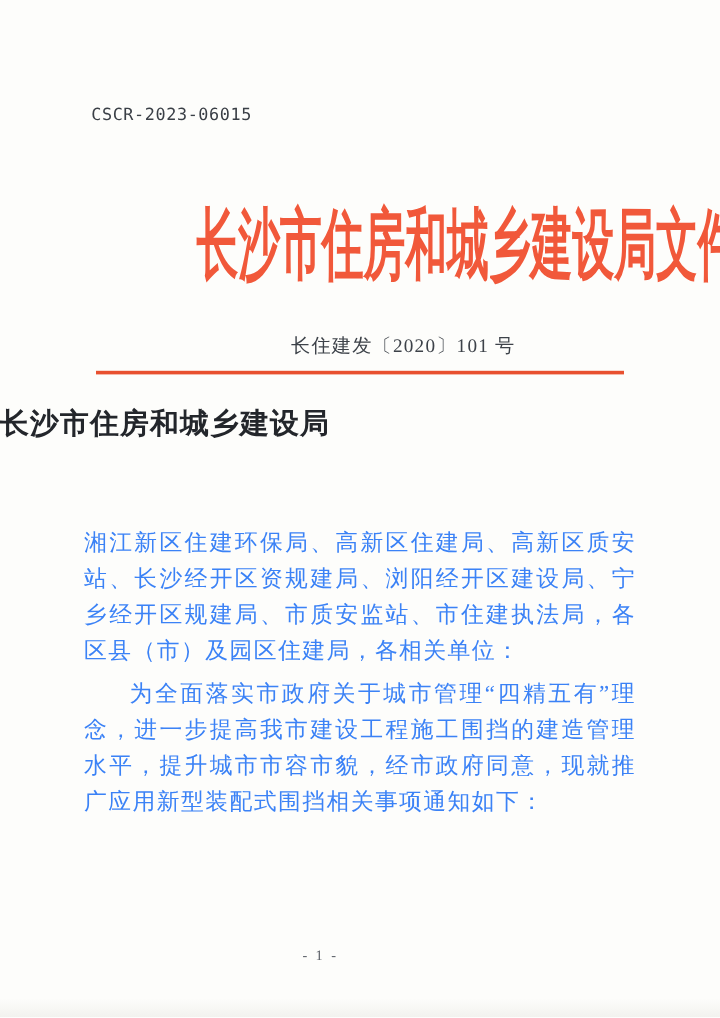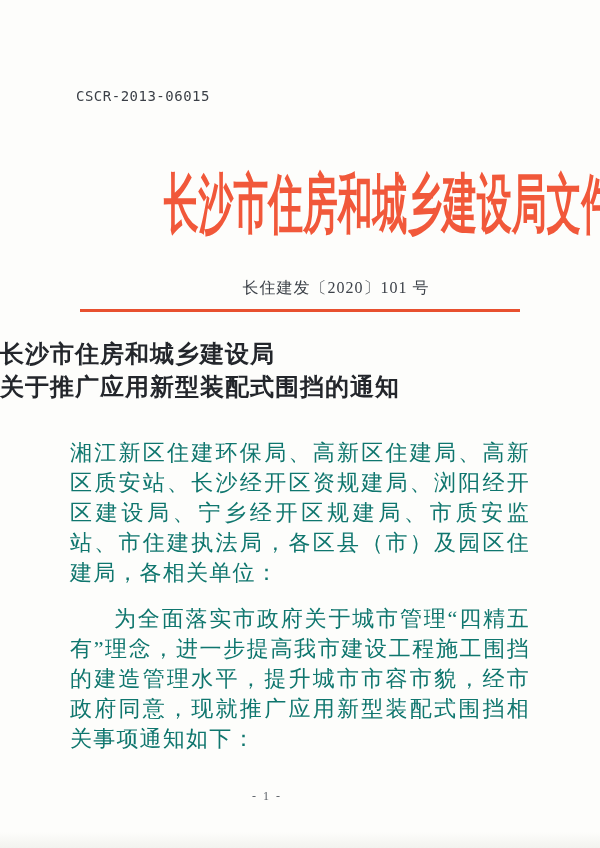--- a/index.html
+++ b/index.html
@@ -80,63 +80,62 @@
     font-weight: bold;
     line-height: 33px;
     letter-spacing: 1px;
     color: #23262b;
   }
   .body-text {
     position: absolute;
     top: 438px;
     left: 70px;
     width: 460px;
-    font-size: 22px;
+    font-size: 19px;
     line-height: 30px;
     letter-spacing: 1.2px;
     text-align: justify;
     text-justify: inter-character;
-    color: #0f766e;
+    color: #3b82f6;
   }
   .body-text p {
     margin: 0;
   }
   .body-text p.indent {
     text-indent: 2em;
-    margin-top: 16px;
+    margin-top: 6px;
   }
   .page-number {
     position: absolute;
     top: 789px;
     left: 0;
     right: 66px;
     text-align: center;
     font-size: 12px;
     letter-spacing: 2px;
     color: #5a5f66;
   }
 </style>
 </head>
 <body>
 
 <div class="page">
 
-  <div class="doc-code">CSCR-2013-06015</div>
+  <div class="doc-code">CSCR-2023-06015</div>
 
   <div class="letterhead">
     <span class="stretch">长沙市住房和城乡建设局文件</span>
   </div>
 
   <div class="doc-number">长住建发〔2020〕101 号</div>
 
   <div class="red-line"></div>
 
   <div class="doc-title">
     <div>长沙市住房和城乡建设局</div>
-    <div>关于推广应用新型装配式围挡的通知</div>
   </div>
 
   <div class="body-text">
     <p>湘江新区住建环保局、高新区住建局、高新区质安站、长沙经开区资规建局、浏阳经开区建设局、宁乡经开区规建局、市质安监站、市住建执法局，各区县（市）及园区住建局，各相关单位：</p>
     <p class="indent">为全面落实市政府关于城市管理“四精五有”理念，进一步提高我市建设工程施工围挡的建造管理水平，提升城市市容市貌，经市政府同意，现就推广应用新型装配式围挡相关事项通知如下：</p>
   </div>
 
   <div class="page-number">- 1 -</div>
 
   <div class="scan-edge"></div>

